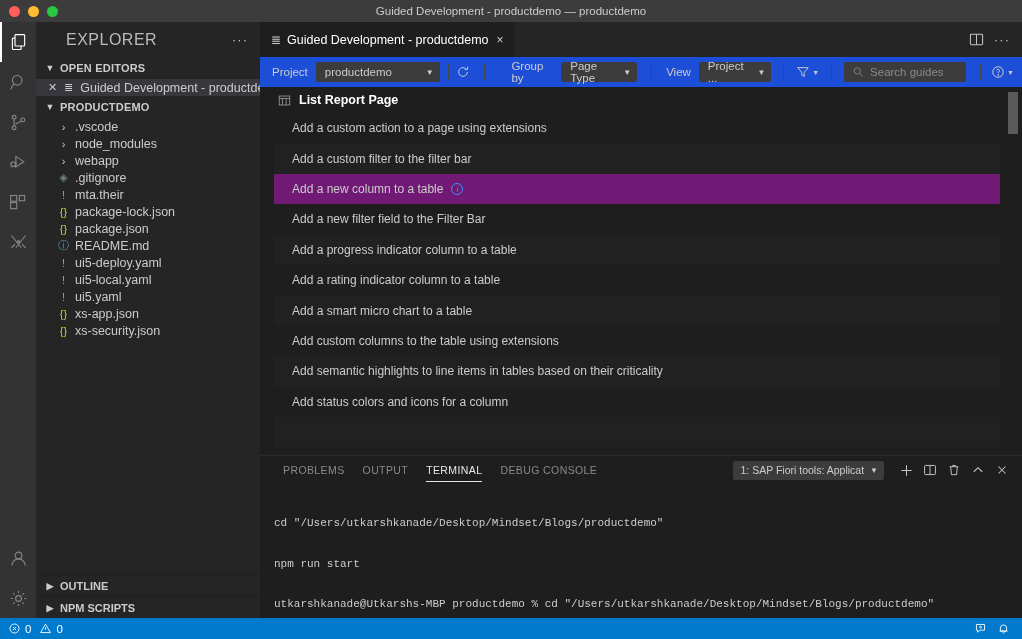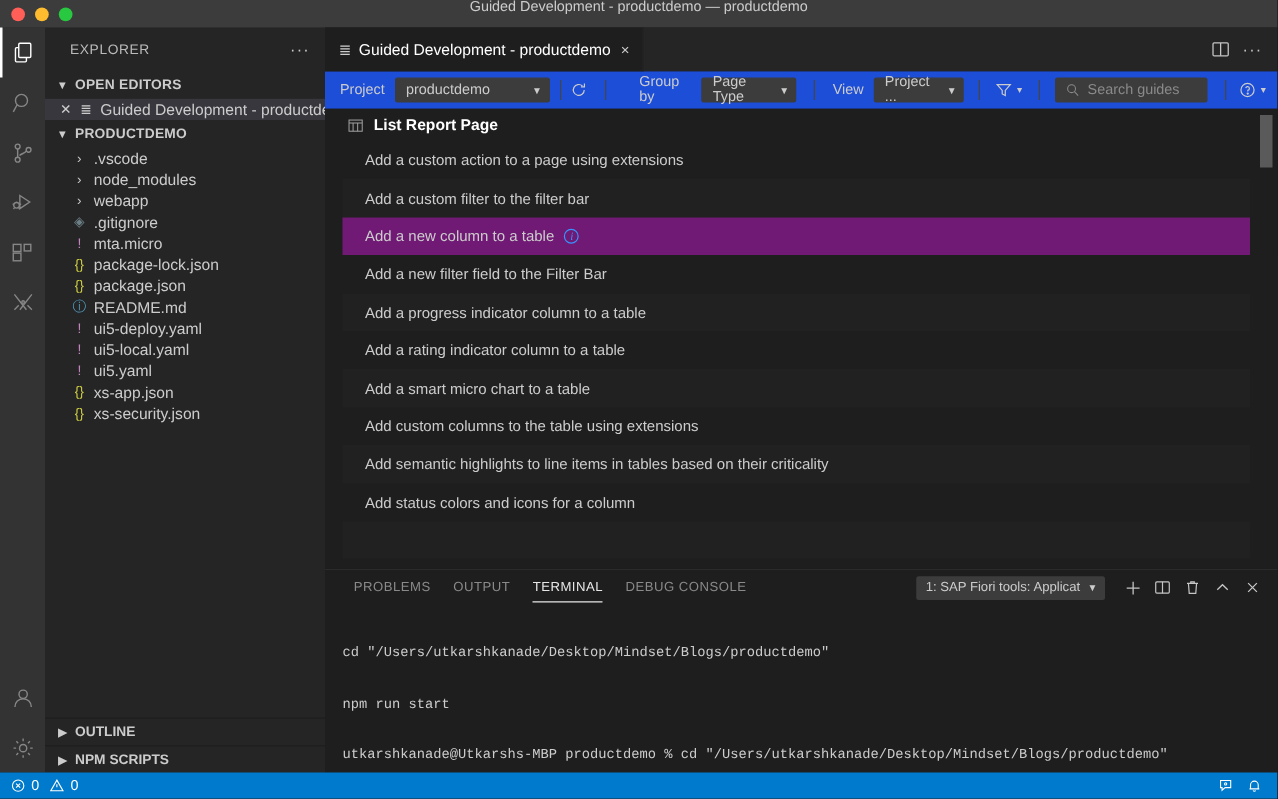--- a/index.html
+++ b/index.html
@@ -7,21 +7,21 @@
     width: 1022px; height: 639px;
     background: #1e1e1e;
     font-family: "Liberation Sans", sans-serif;
     overflow: hidden;
     color: #cccccc;
   }
   .app { position: relative; width: 1022px; height: 639px; display: flex; flex-direction: column; }
 
   
   .titlebar {
-    height: 22px; background: #3c3c3c; display: flex; 
+    height: 22px; background: #3c3c3c; display: flex; align-items: center;
     position: relative; flex: none;
   }
   .traffic { display: flex; gap: 8px; padding-left: 9px; align-items: center; }
   .dot { width: 11px; height: 11px; border-radius: 50%; }
   .dot.red { background: #ff5f57; }
   .dot.yellow { background: #febc2e; }
   .dot.green { background: #28c840; }
   .title-text {
     position: absolute; left: 0; right: 0; text-align: center;
     font-size: 11.5px; color: #cccccc;
@@ -47,21 +47,21 @@
 
   
   .sidebar {
     width: 224px; background: #252526; flex: none; display: flex; flex-direction: column;
     min-height: 0;
   }
   .sb-header {
     height: 35px; display: flex; align-items: center; justify-content: space-between;
     padding: 0 12px 0 20px; flex: none;
   }
-  .sb-title { font-size: 11px; letter-spacing: .5px; color: #bbbbbb; text-transform: uppercase; }
+  .sb-title { font-size: 16px; letter-spacing: .5px; color: #bbbbbb; text-transform: uppercase; margin-left: 10px; }
   .sb-dots { color: #cccccc; font-size: 13px; letter-spacing: 1px; line-height: 8px; }
   .section-head {
     height: 22px; display: flex; align-items: center; gap: 4px; padding-left: 8px;
     font-size: 11px; font-weight: bold; color: #cccccc; letter-spacing: .2px;
   }
   .twisty { width: 12px; display: inline-block; text-align: center; font-size: 9px; color: #cccccc; }
   .row {
     height: 17px; display: flex; align-items: center; font-size: 12.5px; color: #cccccc;
     padding-left: 8px; gap: 4px; white-space: nowrap;
   }
@@ -288,21 +288,21 @@
       <div class="row indent2">
         <span class="ficon">›</span>
         <span>webapp</span>
       </div>
       <div class="row indent2">
         <span class="ficon c-cyan">◈</span>
         <span>.gitignore</span>
       </div>
       <div class="row indent2">
         <span class="ficon c-purple">!</span>
-        <span>mta.micro</span>
+        <span>mta.their</span>
       </div>
       <div class="row indent2">
         <span class="ficon c-yellow">{}</span>
         <span>package-lock.json</span>
       </div>
       <div class="row indent2">
         <span class="ficon c-yellow">{}</span>
         <span>package.json</span>
       </div>
       <div class="row indent2">

